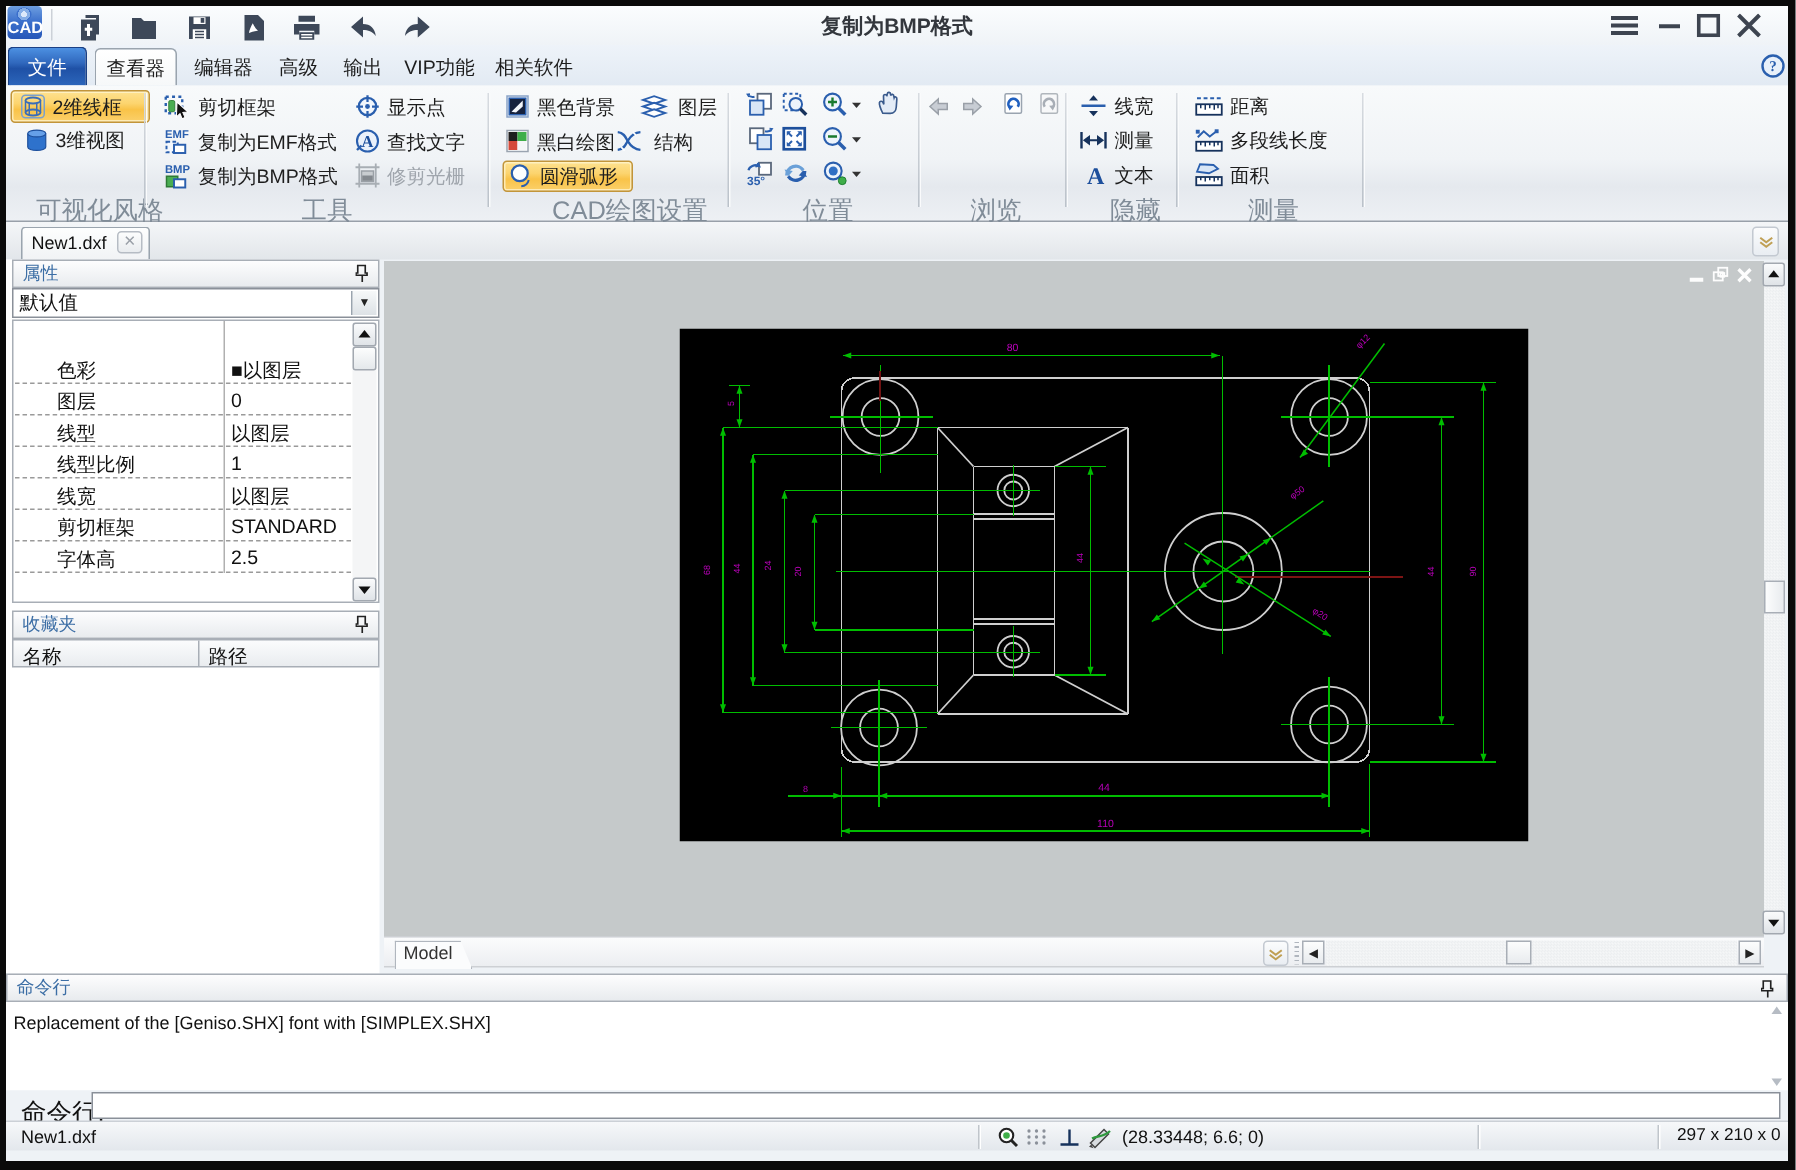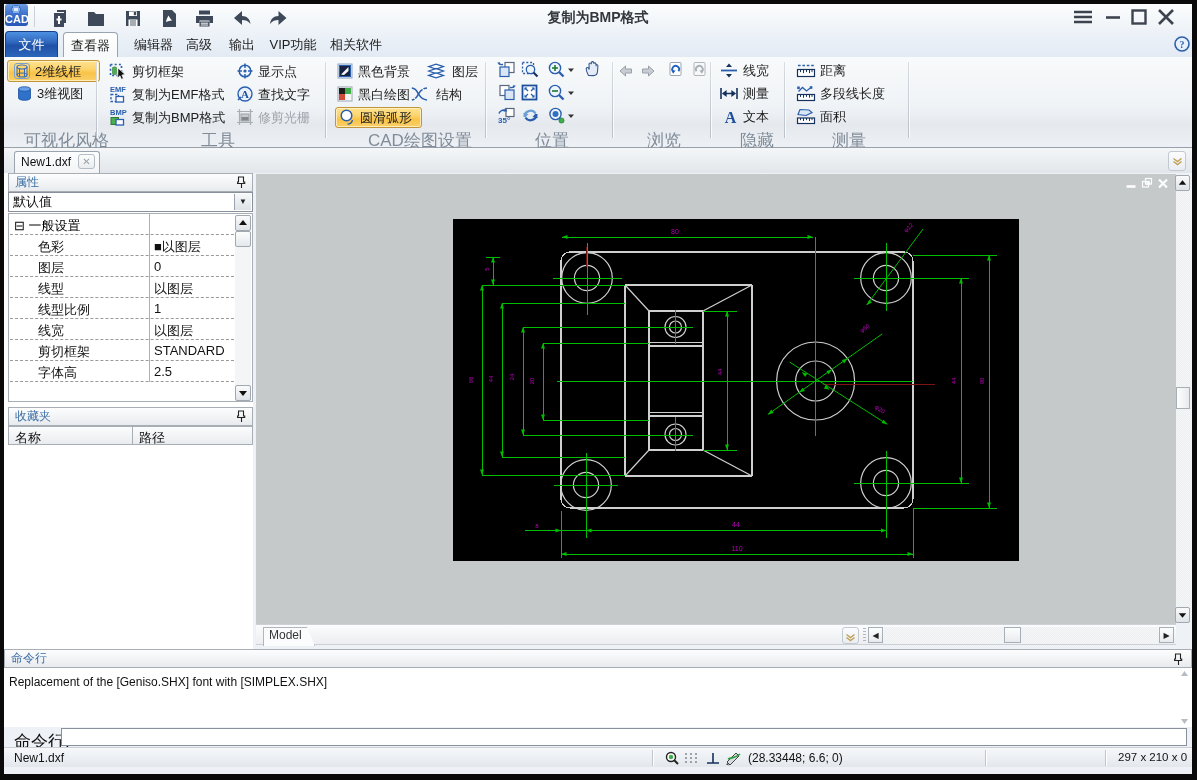--- a/index.html
+++ b/index.html
@@ -112,21 +112,21 @@
           <rect x="3.5" y="1.5" width="13" height="13" fill="none" stroke="#3d4450" stroke-width="2.4"></rect>
         </svg>
       <svg style="position:absolute;right:6px;top:0;" width="20" height="16" viewBox="0 0 20 16">
           <path d="M3 1 L17 15 M17 1 L3 15" stroke="#3d4450" stroke-width="2.6"></path>
         </svg>
     </div>
   </div>
   <div id="menurow">
     <div id="filebtn">文件</div>
     <div class="mtab" id="tab-viewer" style="left:59px;width:55px;">查看器</div>
-    <div class="mtab" style="left:121px;width:48px;text-align:right;">编辑器</div>
+    <div class="mtab" style="left:121px;width:48px;">编辑器</div>
     <div class="mtab" style="left:176px;width:38px;">高级</div>
     <div class="mtab" style="left:219px;width:38px;">输出</div>
     <div class="mtab" style="left:262px;width:54px;">VIP功能</div>
     <div class="mtab" style="left:322px;width:60px;">相关软件</div>
     <svg style="position:absolute;right:2px;top:6px;" width="16" height="16" viewBox="0 0 16 16">
         <circle cx="8" cy="8" r="7" fill="#e8f0fa" stroke="#2a5fae" stroke-width="1.6"></circle>
         <text x="8" y="11.5" font-size="10" font-weight="bold" fill="#2a5fae" text-anchor="middle" font-family="Liberation Serif">?</text>
       </svg>
   </div>
   <div id="ribbon">
@@ -497,23 +497,20 @@
             <path d="M7 10 L11 5 H3 Z" fill="#111"></path>
           </svg></div>
     </div>
     <div id="lpanel">
       <div class="phead" style="top:0px;">属性<svg class="pinsvg" width="9" height="13" viewBox="0 0 9 13">
             <path d="M1.5 1 h5 v5 h1.2 v1.5 H.3 V6 h1.2 Z M4.5 7.5 v4.5" stroke="#222" stroke-width="1.1" fill="none"></path>
           </svg></div>
       <div id="propdrop">默认值<div id="droparrow">▼</div></div>
       <div id="proptable">
         <div id="colsep"></div>
-        <div class="prow" style="top:0px;">
-            <span style="position:absolute;left:4px;top:3px;">⊟ 一般设置</span>
-          </div>
         <div class="prow" style="top:21px;">
             <span class="k">色彩</span>
             <span class="v">■以图层</span>
           </div>
         <div class="prow" style="top:42px;">
             <span class="k">图层</span>
             <span class="v">0</span>
           </div>
         <div class="prow" style="top:63px;">
             <span class="k">线型</span>

